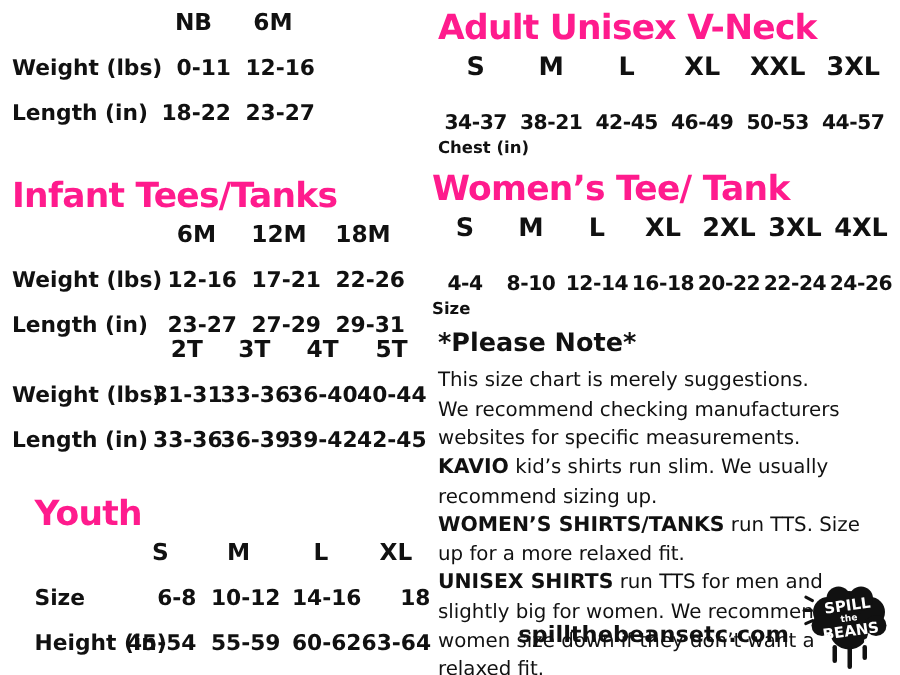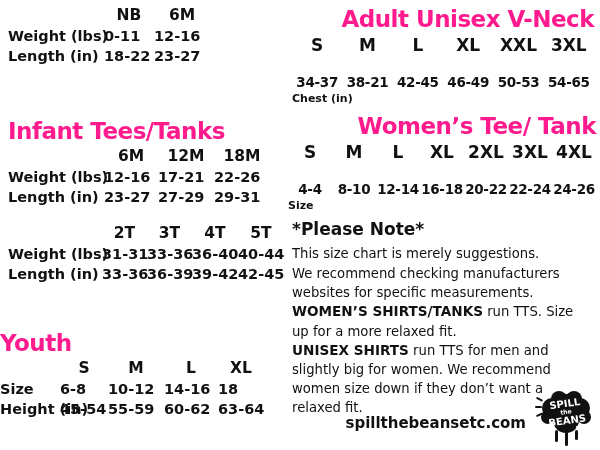--- a/index.html
+++ b/index.html
@@ -6,25 +6,25 @@
   body{
     width:600px;height:450px;position:relative;overflow:hidden;
     background:#ffffff;color:#111;
     font-family:"DejaVu Sans","Liberation Sans",sans-serif;
   }
   .sec{position:absolute;}
   .title{
     color:#ff1b8d;font-size:23px;font-weight:bold;margin:0 0 3px 0;
     letter-spacing:-0.5px;white-space:nowrap;
   }
-  .title.center{text-align:right;}
+  .title.center{text-align:left;}
   
-  .tbl{display:grid;row-gap:4px;font-weight:bold;font-size:14.5px;}
+  .tbl{display:grid;row-gap:14px;font-weight:bold;font-size:14.5px;}
   .tbl .hdr{text-align:center;font-size:15.5px;}
-  .tbl .val{text-align:left;white-space:nowrap;}
+  .tbl .val{text-align:right;white-space:nowrap;}
   .tbl .lbl{white-space:nowrap;}
   .cols-bodysuit{grid-template-columns:96px 50px 56px;}
   .cols-infant{grid-template-columns:96px 54px 56px 56px;}
   .cols-toddler{grid-template-columns:94px 45px 45px 46px 46px;}
   .cols-youth{grid-template-columns:60px 48px 56px 54px 46px;}
   
   .rgrid{display:grid;row-gap:3px;text-align:center;font-weight:bold;}
   .rgrid.c6{grid-template-columns:repeat(6,1fr);}
   .rgrid.c7{grid-template-columns:repeat(7,1fr);}
   .rgrid .rhdr{font-size:17px;}
@@ -88,21 +88,21 @@
       <div class="val">36-40</div>
       <div class="val">40-44</div>
       <div class="lbl">Length (in)</div>
       <div class="val">33-36</div>
       <div class="val">36-39</div>
       <div class="val">39-42</div>
       <div class="val">42-45</div>
     </div>
   </section>
 
-  <section class="sec" style="left:0;top:330px;width:278px">
+  <section class="sec" style="left:23px;top:330px;width:278px">
     <h2 class="title">Youth</h2>
     <div class="tbl cols-youth">
       <div class="lbl"></div>
       <div class="hdr">S</div>
       <div class="hdr">M</div>
       <div class="hdr">L</div>
       <div class="hdr">XL</div>
       <div class="lbl">Size</div>
       <div class="val">6-8</div>
       <div class="val">10-12</div>
@@ -123,21 +123,21 @@
       <div class="rhdr">M</div>
       <div class="rhdr">L</div>
       <div class="rhdr">XL</div>
       <div class="rhdr">XXL</div>
       <div class="rhdr">3XL</div>
       <div class="rval">34-37</div>
       <div class="rval">38-21</div>
       <div class="rval">42-45</div>
       <div class="rval">46-49</div>
       <div class="rval">50-53</div>
-      <div class="rval">54-65</div>
+      <div class="rval">44-57</div>
     </div>
     <div class="caption">Chest (in)</div>
   </section>
 
   <section class="sec" style="left:288px;top:113px;width:308px">
     <h2 class="title center">Women’s Tee/ Tank</h2>
     <div class="rgrid c7">
       <div class="rhdr">S</div>
       <div class="rhdr">M</div>
       <div class="rhdr">L</div>
@@ -153,20 +153,21 @@
       <div class="rval">22-24</div>
       <div class="rval">24-26</div>
     </div>
     <div class="caption">Size</div>
   </section>
 
   <section class="sec note" style="left:292px;top:203px;width:302px">
     <h3 class="note-title">*Please Note*</h3>
     <p><b></b><span>This size chart is merely suggestions.</span></p>
     <p><b></b><span>We recommend checking manufacturers websites for specific measurements.</span></p>
+    <p><b>KAVIO</b><span> kid’s shirts run slim. We usually recommend sizing up.</span></p>
     <p><b>WOMEN’S SHIRTS/TANKS</b><span> run TTS. Size up for a more relaxed fit.</span></p>
     <p><b>UNISEX SHIRTS</b><span> run TTS for men and slightly big for women. We recommend women size down if they don’t want a relaxed fit.</span></p>
   </section>
 
   <div class="website">spillthebeansetc.com</div>
 
   <svg class="logo" viewBox="0 0 64 62" aria-hidden="true">
     <g fill="#111">
       <circle cx="32" cy="25" r="17"></circle>
       <circle cx="18" cy="22" r="10"></circle>

